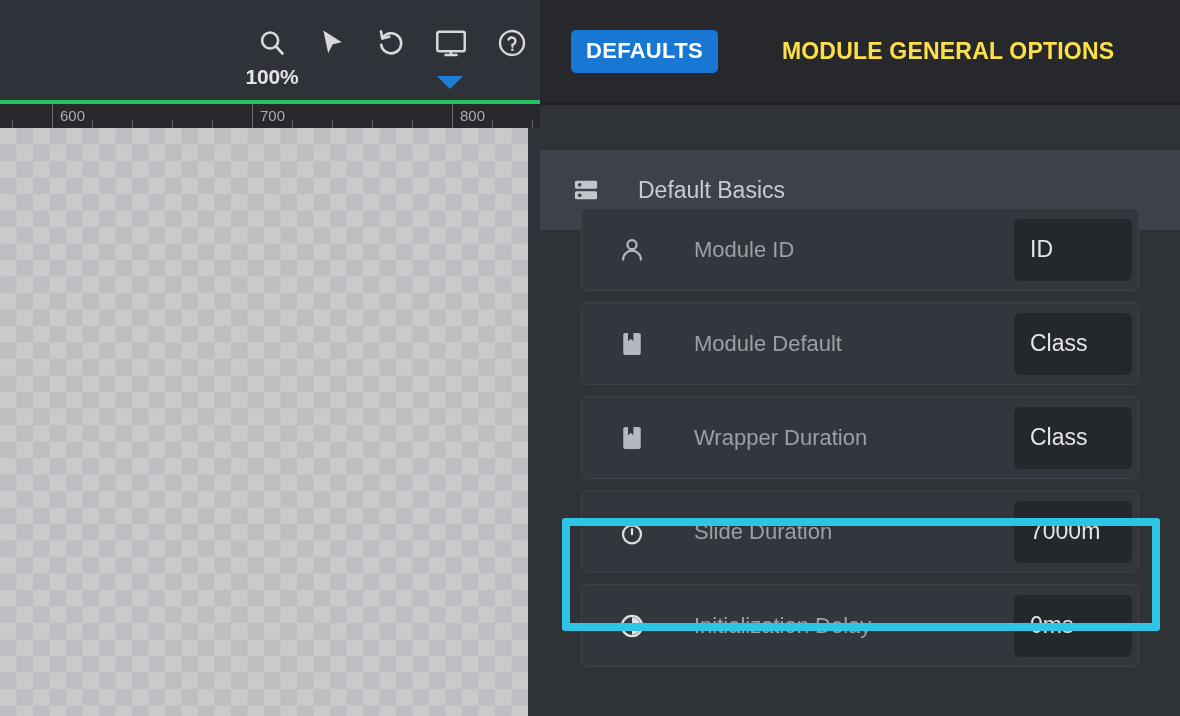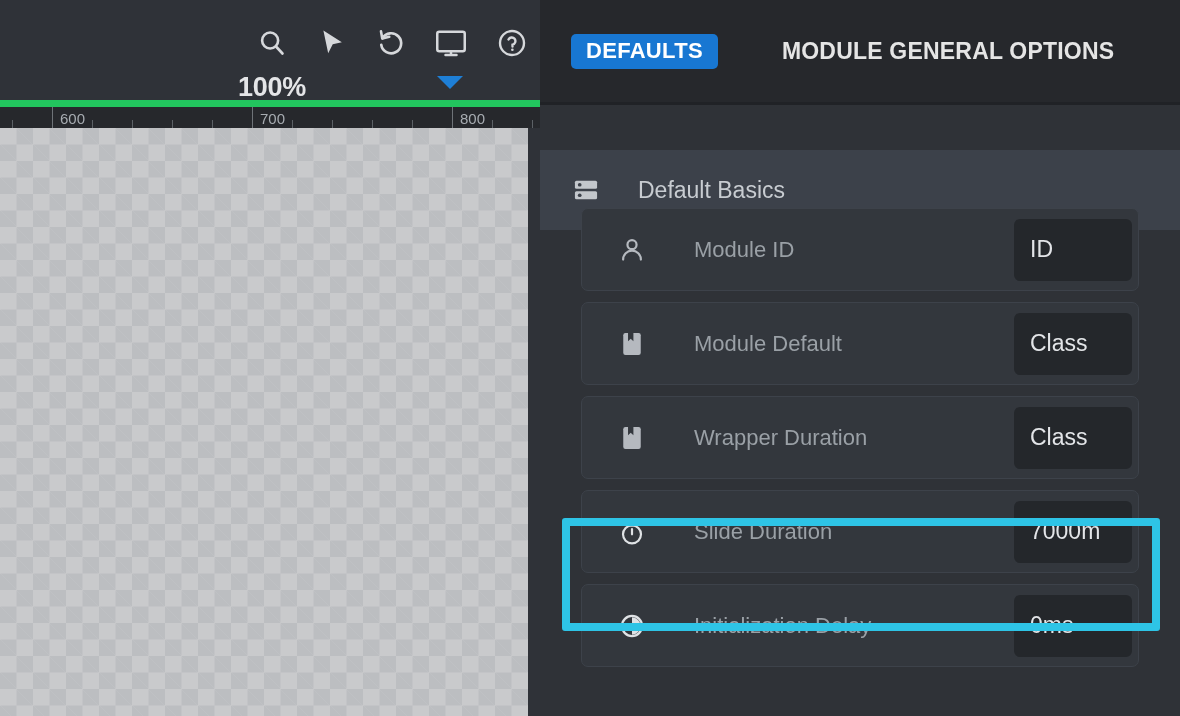--- a/index.html
+++ b/index.html
@@ -36,22 +36,22 @@
 
   .tool {
     position: absolute;
     display: flex;
     flex-direction: column;
     align-items: center;
     justify-content: flex-start;
   }
   .tool svg { display: block; }
   .zoom-label {
-    margin-top: 16px;
-    font-size: 27px;
+    margin-top: 8px;
+    font-size: 21px;
     font-weight: bold;
     color: #e4e5e7;
     letter-spacing: -0.2px;
     line-height: 1;
   }
 
   .tool-zoom   { left: 243px; top: 28px; width: 58px; }
   .tool-cursor { left: 312px; top: 28px; width: 40px; }
   .tool-undo   { left: 370px; top: 28px; width: 42px; }
   .tool-screen { left: 430px; top: 28px; width: 42px; }
@@ -66,21 +66,21 @@
     border-right: 13px solid transparent;
     border-top: 13px solid #1e7fd6;
   }
 
   
   .ruler {
     position: absolute;
     left: 0; top: 100px;
     width: 540px; height: 28px;
     background: #26282c;
-    border-top: 7px solid #22c55e;
+    border-top: 4px solid #22c55e;
     overflow: hidden;
   }
   .ruler .major {
     position: absolute;
     top: 0; bottom: 0;
     width: 1px;
     background: #6e7378;
   }
   .ruler .minor {
     position: absolute;
@@ -131,40 +131,40 @@
     left: 0; top: 0;
     width: 640px;
     height: 102px;
     background: #26282c;
     display: flex;
     align-items: center;
   }
 
   .defaults-btn {
     margin-left: 31px;
-    height: 35px;
+    height: 43px;
     padding: 0 15px;
     background: #1877d2;
     border: none;
     border-radius: 5px;
     color: #ffffff;
     font-size: 22px;
     font-weight: bold;
     letter-spacing: 0.3px;
     display: flex;
     align-items: center;
     cursor: pointer;
     font-family: "Liberation Sans", sans-serif;
   }
 
   .panel-title {
     margin-left: 64px;
     font-size: 23px;
     font-weight: bold;
-    color: #e5e5e5;
+    color: #fde047;
     letter-spacing: 0.2px;
   }
 
   .panel-header-rule {
     position: absolute;
     left: 0; top: 102px;
     width: 640px; height: 3px;
     background: #202226;
   }
 

